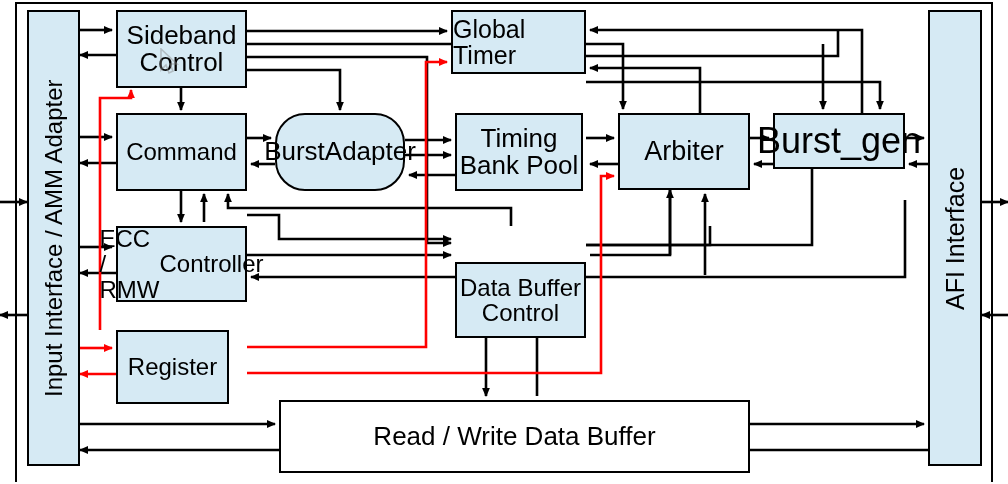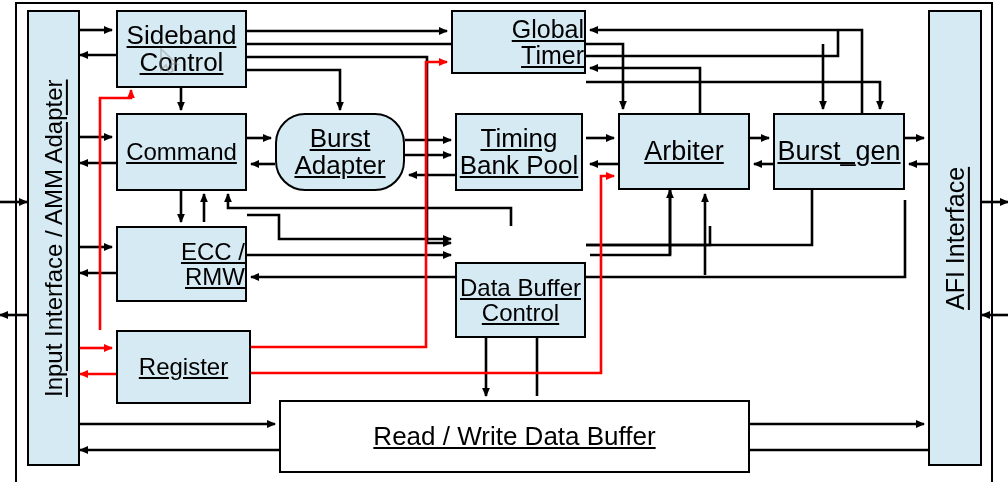--- a/index.html
+++ b/index.html
@@ -1,20 +1,20 @@
 <!DOCTYPE html>
 <html><head>
 <meta charset="utf-8">
 <style>
   html,body{margin:0;padding:0;background:#ffffff;}
   #root{position:relative;width:1008px;height:484px;background:#ffffff;
         font-family:"Liberation Sans",sans-serif;overflow:hidden;}
   .blk{position:absolute;box-sizing:border-box;border:2px solid #000;
        background:#d6eaf4;display:flex;align-items:center;justify-content:center;
-       text-align:right;line-height:1.05;color:#000;z-index:5;text-decoration:underline;}
+       text-align:left;line-height:1.05;color:#000;z-index:5;}
   .blk.white{background:#ffffff;}
   .vert{writing-mode:vertical-rl;transform:rotate(180deg);}
   .frame{position:absolute;left:15px;top:2px;width:978px;height:480px;
          border:2px solid #000;border-bottom:none;box-sizing:border-box;z-index:1;background:transparent;}
   svg{position:absolute;left:0;top:0;width:1008px;height:484px;z-index:3;}
   .cursor{position:absolute;z-index:9;opacity:.45;}
 </style>
 </head>
 <body>
 
@@ -138,30 +138,31 @@
 
   <div class="blk" style="left:116px;top:10px;width:131px;height:78px;font-size:26px;flex-direction:column;">
     <span>Sideband</span>
     <span>Control</span>
   </div>
 
   <div class="blk" style="left:116px;top:113px;width:131px;height:78px;font-size:24px;flex-direction:column;">
     <span>Command</span>
   </div>
 
-  <div class="blk" style="left:275px;top:113px;width:130px;height:78px;font-size:26px;flex-direction:column;border-radius:30px;">
+  <div class="blk" style="left:275px;top:113px;width:130px;height:78px;font-size:26px;flex-direction:row;border-radius:30px;">
     <span>Burst</span>
     <span>Adapter</span>
   </div>
 
   <div class="blk" style="left:116px;top:226px;width:131px;height:76px;font-size:24px;flex-direction:row;">
     <span>ECC / RMW</span>
-  </div>
-
-  <div class="blk" style="left:116px;top:330px;width:135px;height:74px;font-size:24px;gap:24px;">
+    <span>Controller</span>
+  </div>
+
+  <div class="blk" style="left:116px;top:330px;width:113px;height:74px;font-size:24px;gap:24px;">
     <span>Register</span>
   </div>
 
   <div class="blk" style="left:451px;top:10px;width:135px;height:64px;font-size:25px;">
     <span>Global Timer</span>
   </div>
 
   <div class="blk" style="left:455px;top:113px;width:128px;height:78px;font-size:26px;flex-direction:column;">
     <span>Timing</span>
     <span>Bank Pool</span>
@@ -169,21 +170,21 @@
 
   <div class="blk" style="left:455px;top:226px;width:131px;height:76px;font-size:24px;flex-direction:column;margin-top:36px;">
     <span>Data Buffer</span>
     <span>Control</span>
   </div>
 
   <div class="blk" style="left:618px;top:113px;width:132px;height:77px;font-size:27px;">
     <span>Arbiter</span>
   </div>
 
-  <div class="blk" style="left:773px;top:113px;width:132px;height:77px;font-size:27px;">
+  <div class="blk" style="left:773px;top:113px;width:132px;height:56px;font-size:36px;">
     <span>Burst_gen</span>
   </div>
 
   <div class="blk vert" style="left:928px;top:10px;width:54px;height:456px;font-size:25px;">
     <span>AFI Interface</span>
   </div>
 
   <div class="blk white" style="left:279px;top:400px;width:471px;height:73px;font-size:26px;">
     <span>Read / Write Data Buffer</span>
   </div>

